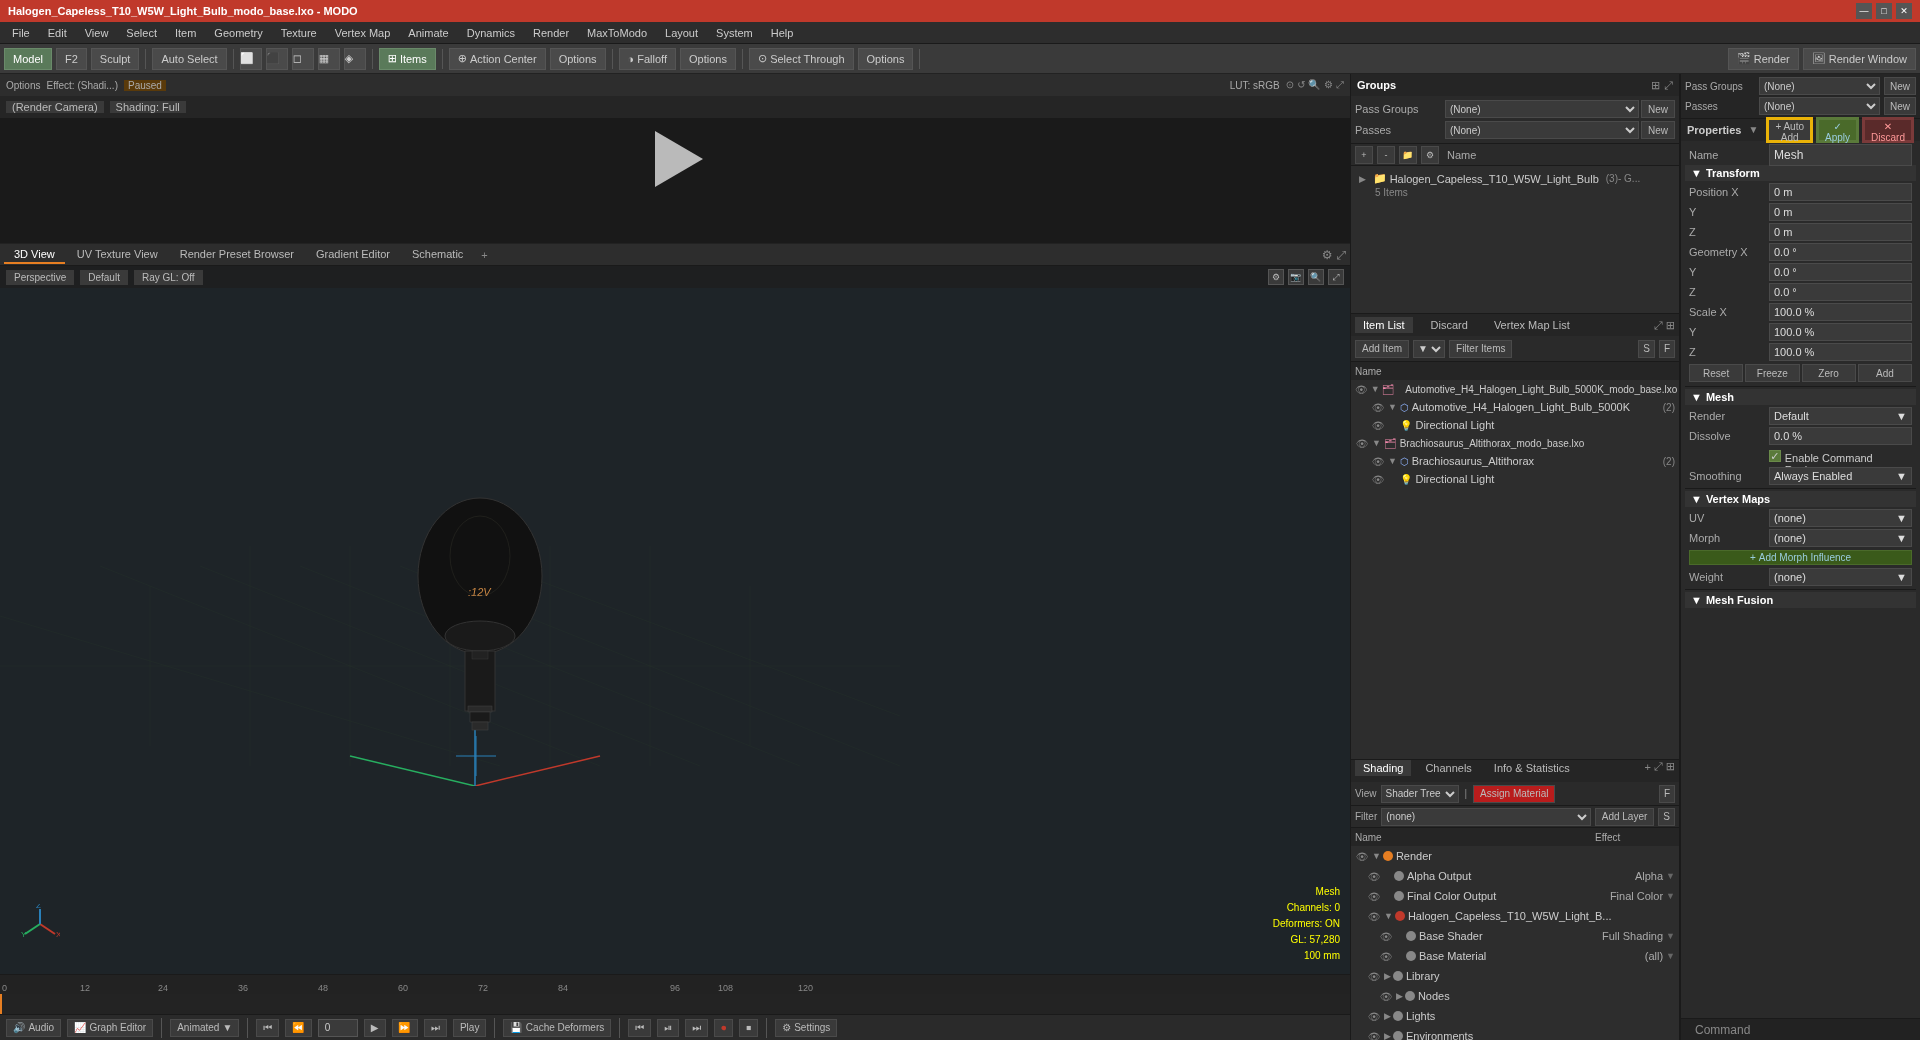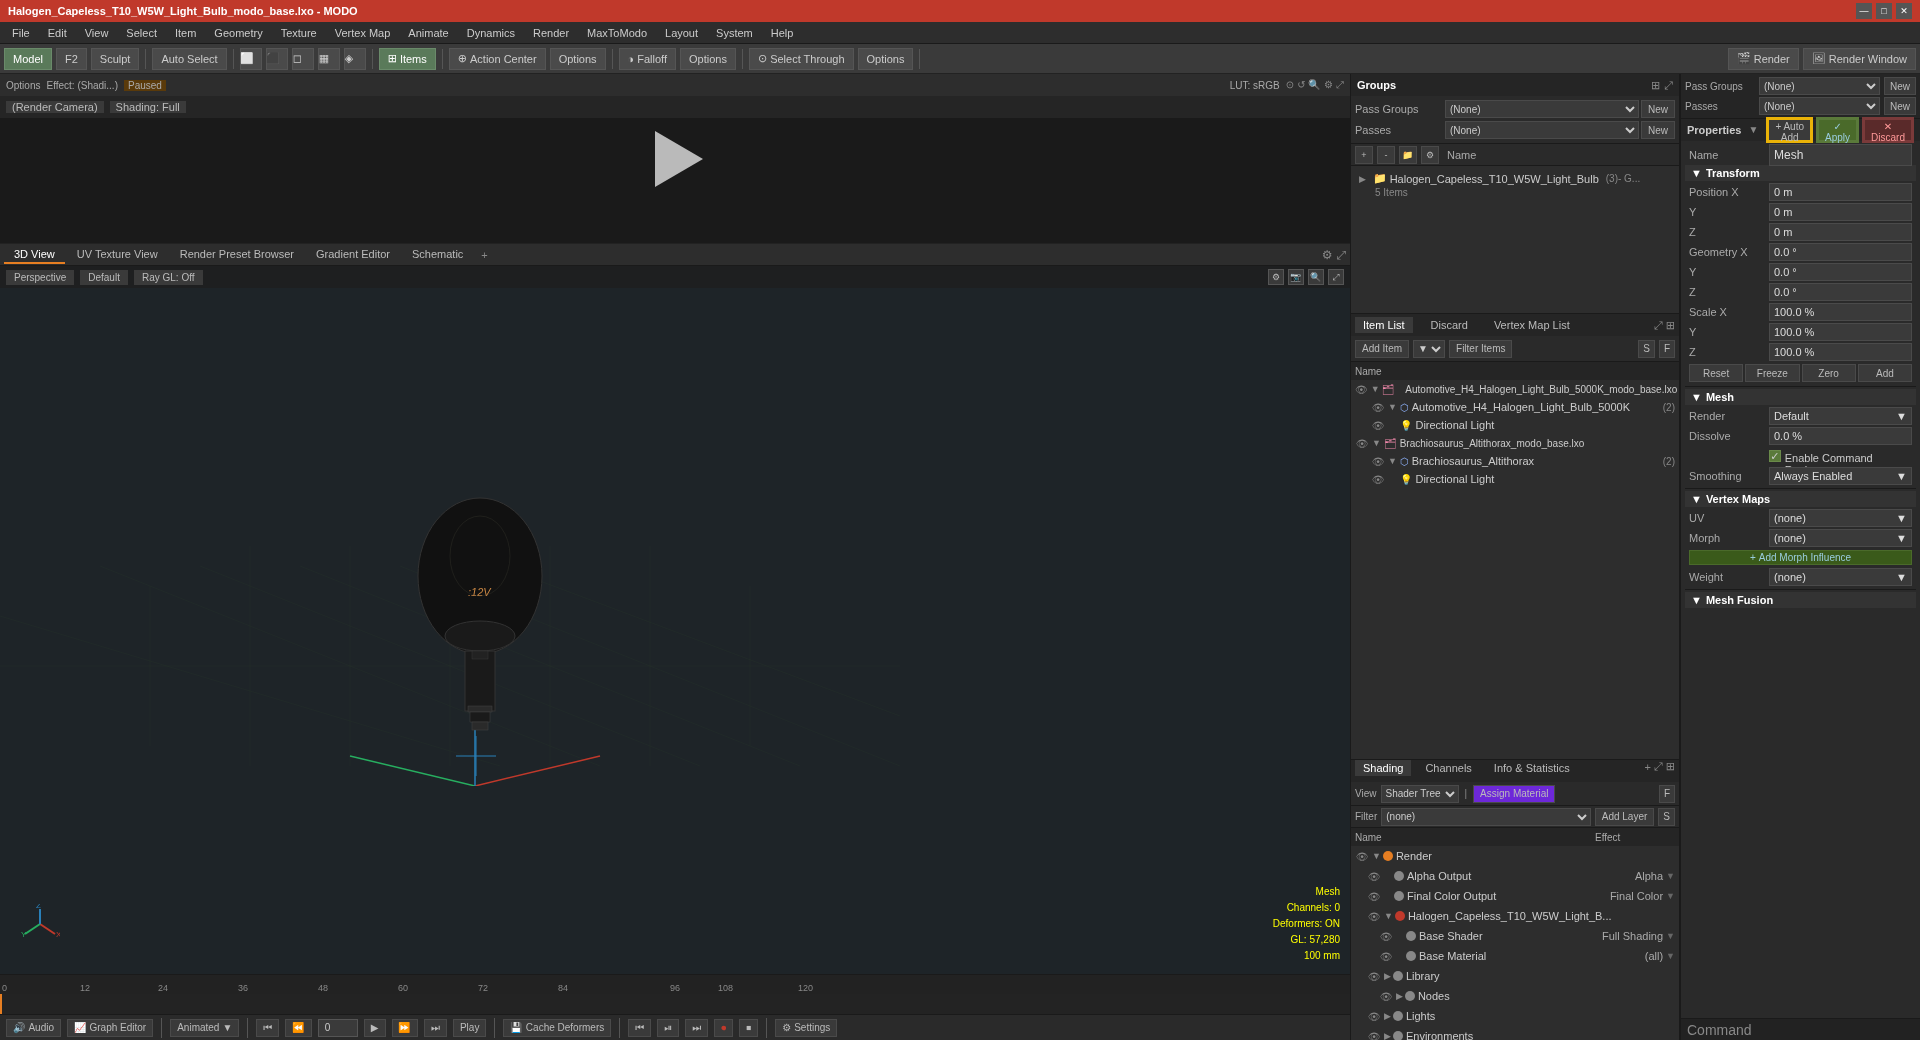--- a/index.html
+++ b/index.html
@@ -516,21 +516,21 @@
           <span style="color:#888;cursor:pointer;">⤢</span>
           <span style="color:#888;cursor:pointer;">⊞</span>
         </div>
       </div>
       <div id="shading-toolbar">
         <span style="color:#aaa;font-size:10px;">View</span>
         <select style="background:#3a3a3a;border:1px solid #4a4a4a;color:#ccc;font-size:10px;height:18px;">
           <option>Shader Tree</option>
         </select>
         <span style="color:#888;font-size:10px;margin:0 2px;">|</span>
-        <button style="background:#6d28d9;border:1px solid #4a4a4a;color:#bbb;font-size:10px;padding:0 6px;height:18px;cursor:pointer;">Assign Material</button>
+        <button style="background:#b91c1c;border:1px solid #4a4a4a;color:#bbb;font-size:10px;padding:0 6px;height:18px;cursor:pointer;">Assign Material</button>
         <span style="background:#3a3a3a;border:1px solid #4a4a4a;color:#bbb;font-size:10px;padding:0 4px;height:18px;display:flex;align-items:center;margin-left:auto;">F</span>
       </div>
       <div style="background:#2a2a2a;height:22px;display:flex;align-items:center;padding:0 4px;gap:4px;border-bottom:1px solid #1a1a1a;">
         <span style="color:#aaa;font-size:10px;">Filter</span>
         <select style="background:#3a3a3a;border:1px solid #4a4a4a;color:#ccc;font-size:10px;height:18px;flex:1;">
           <option>(none)</option>
         </select>
         <button style="background:#3a3a3a;border:1px solid #4a4a4a;color:#bbb;font-size:10px;padding:0 6px;height:18px;cursor:pointer;">Add Layer</button>
         <span style="background:#3a3a3a;border:1px solid #4a4a4a;color:#bbb;font-size:10px;padding:0 4px;height:18px;display:flex;align-items:center;">S</span>
       </div>
@@ -816,18 +816,18 @@
       <div class="prop-section">
         <div class="prop-section-header">
           <span>▼</span>
           <span>Mesh Fusion</span>
         </div>
       </div>
 
     </div>
 
     <div style="margin-top:auto;background:#222;border-top:1px solid #1a1a1a;height:22px;display:flex;align-items:center;padding:0 6px;">
-      <span style="color:#888;font-size:14px;">Command</span>
+      <span style="color:#888;font-size:12px;margin-left:8px;">Command</span>
       <input type="text" style="background: transparent; border: none; color: rgb(204, 204, 204); font-size: 11px; flex: 1 1 0%; outline: none; margin-left: 4px;" placeholder="">
     </div>
 
   </div>
 </div>
 
 </body></html>

